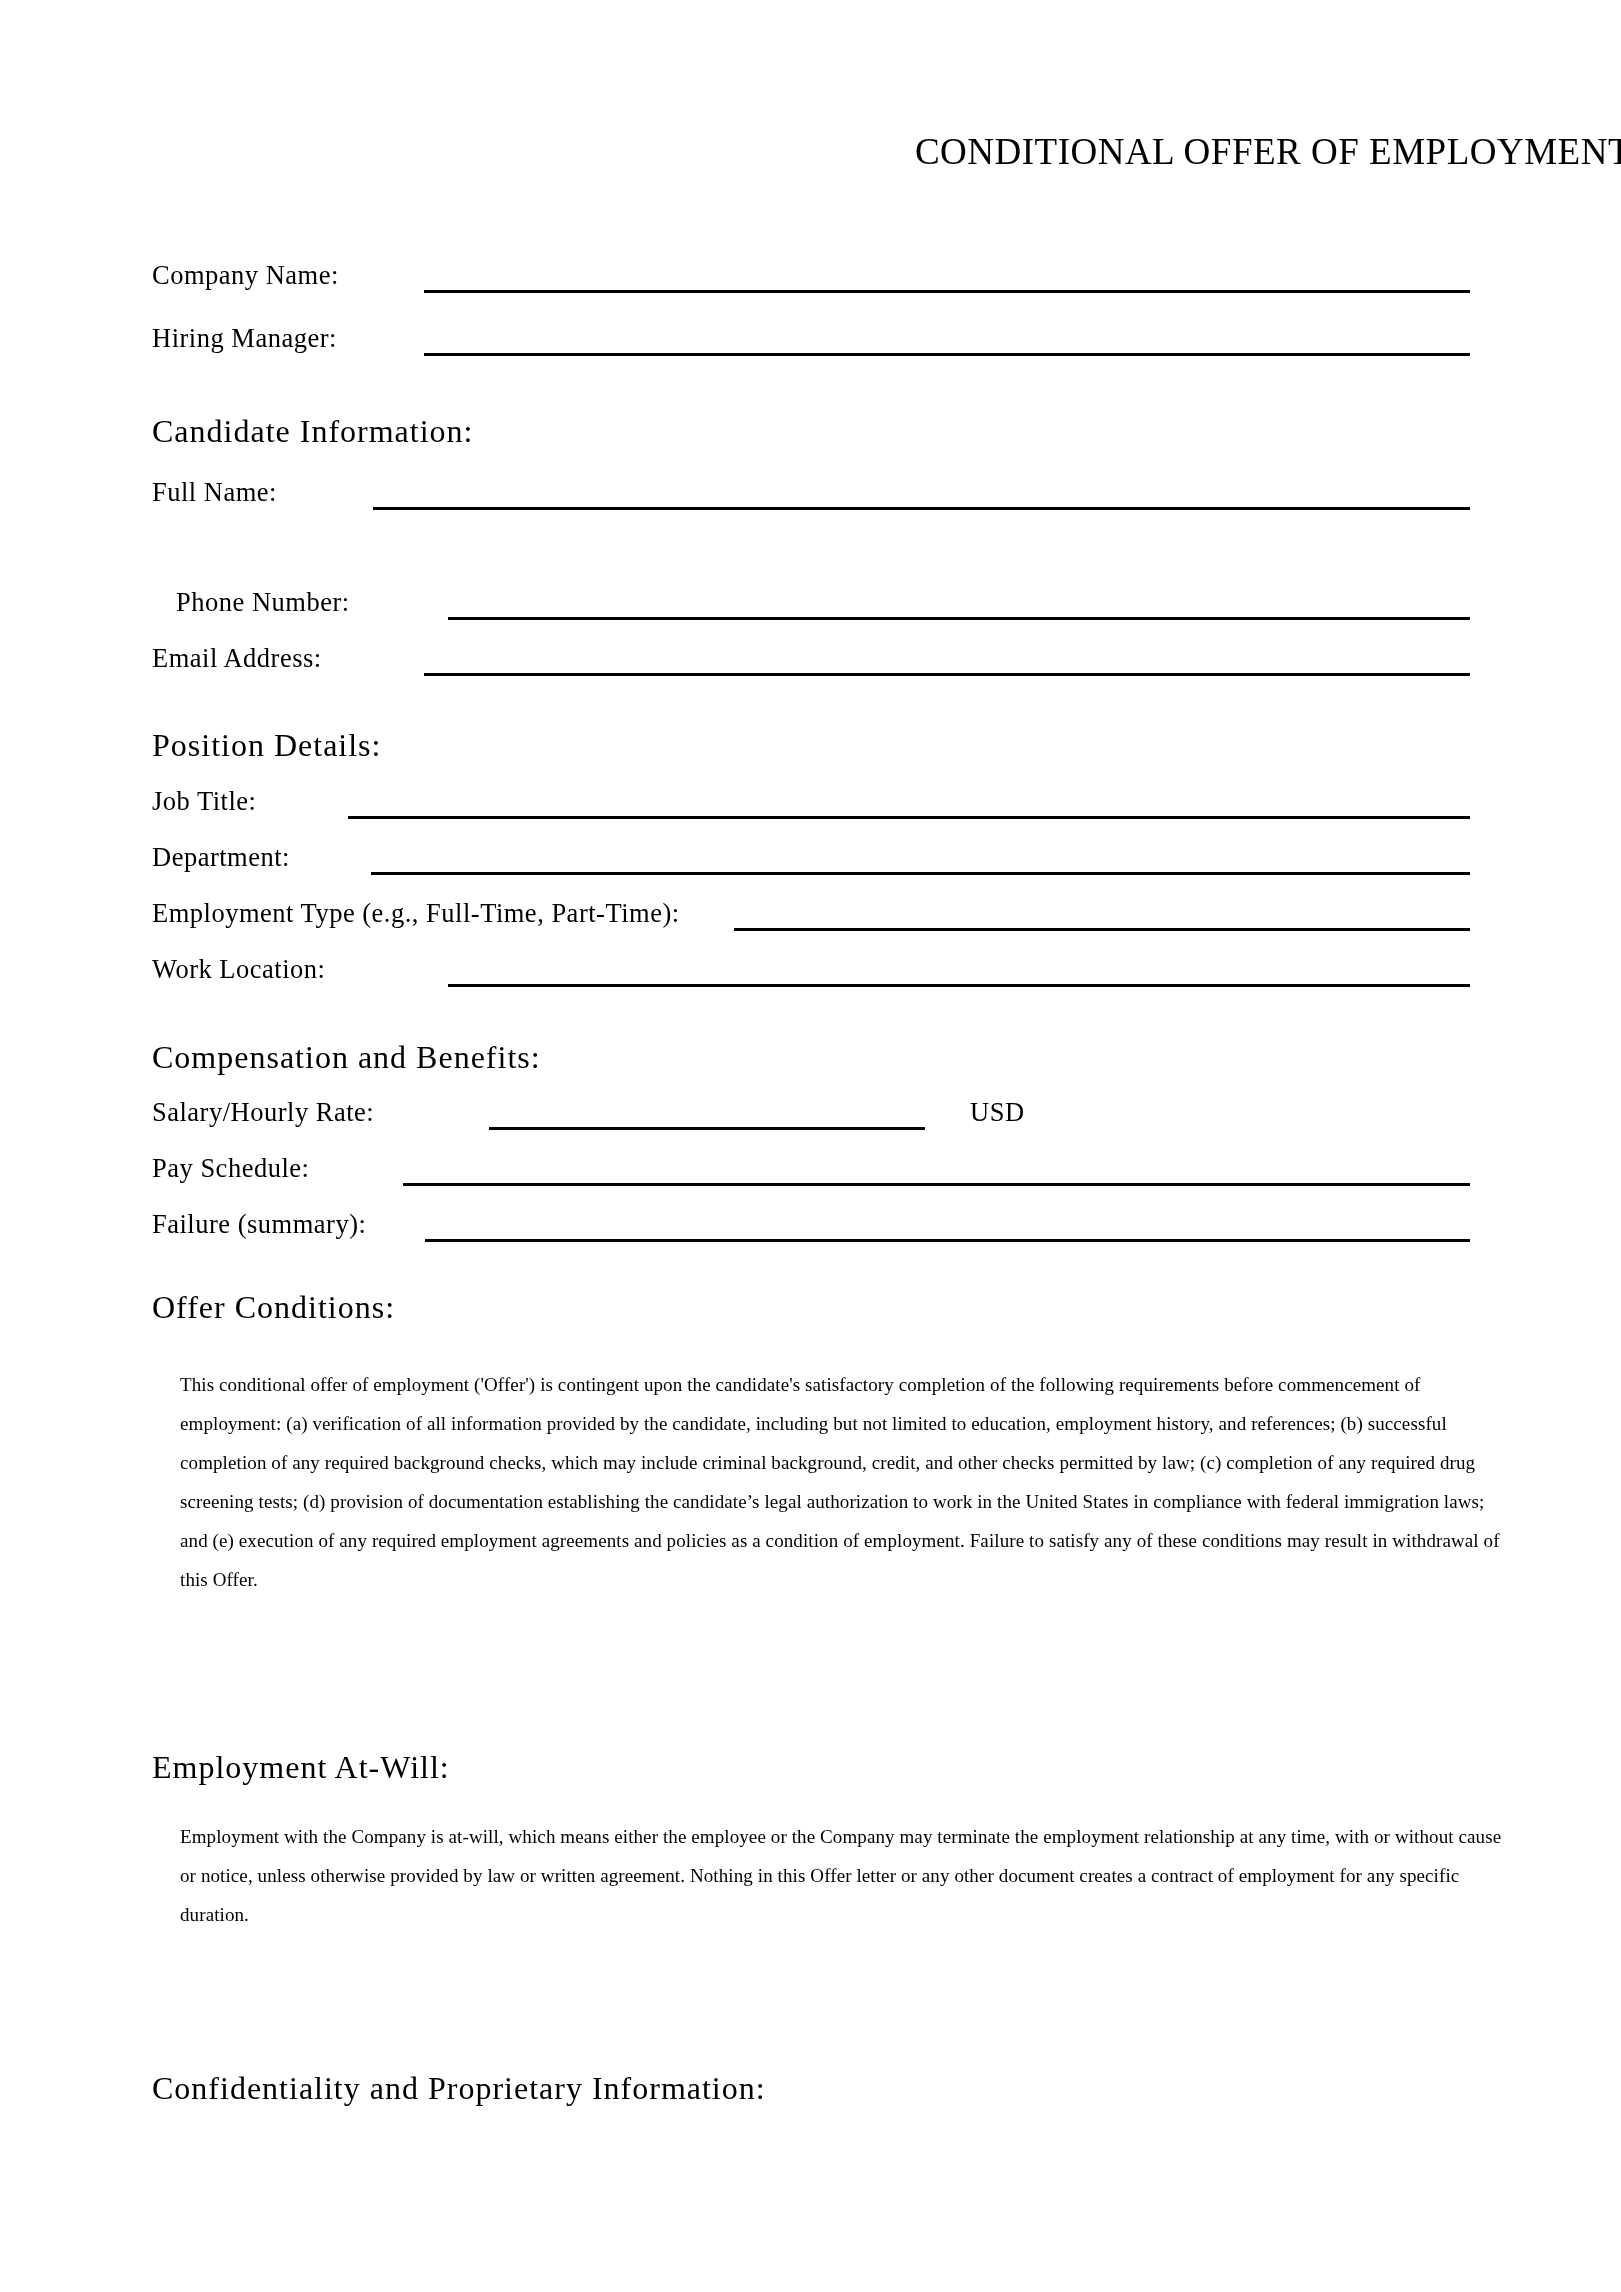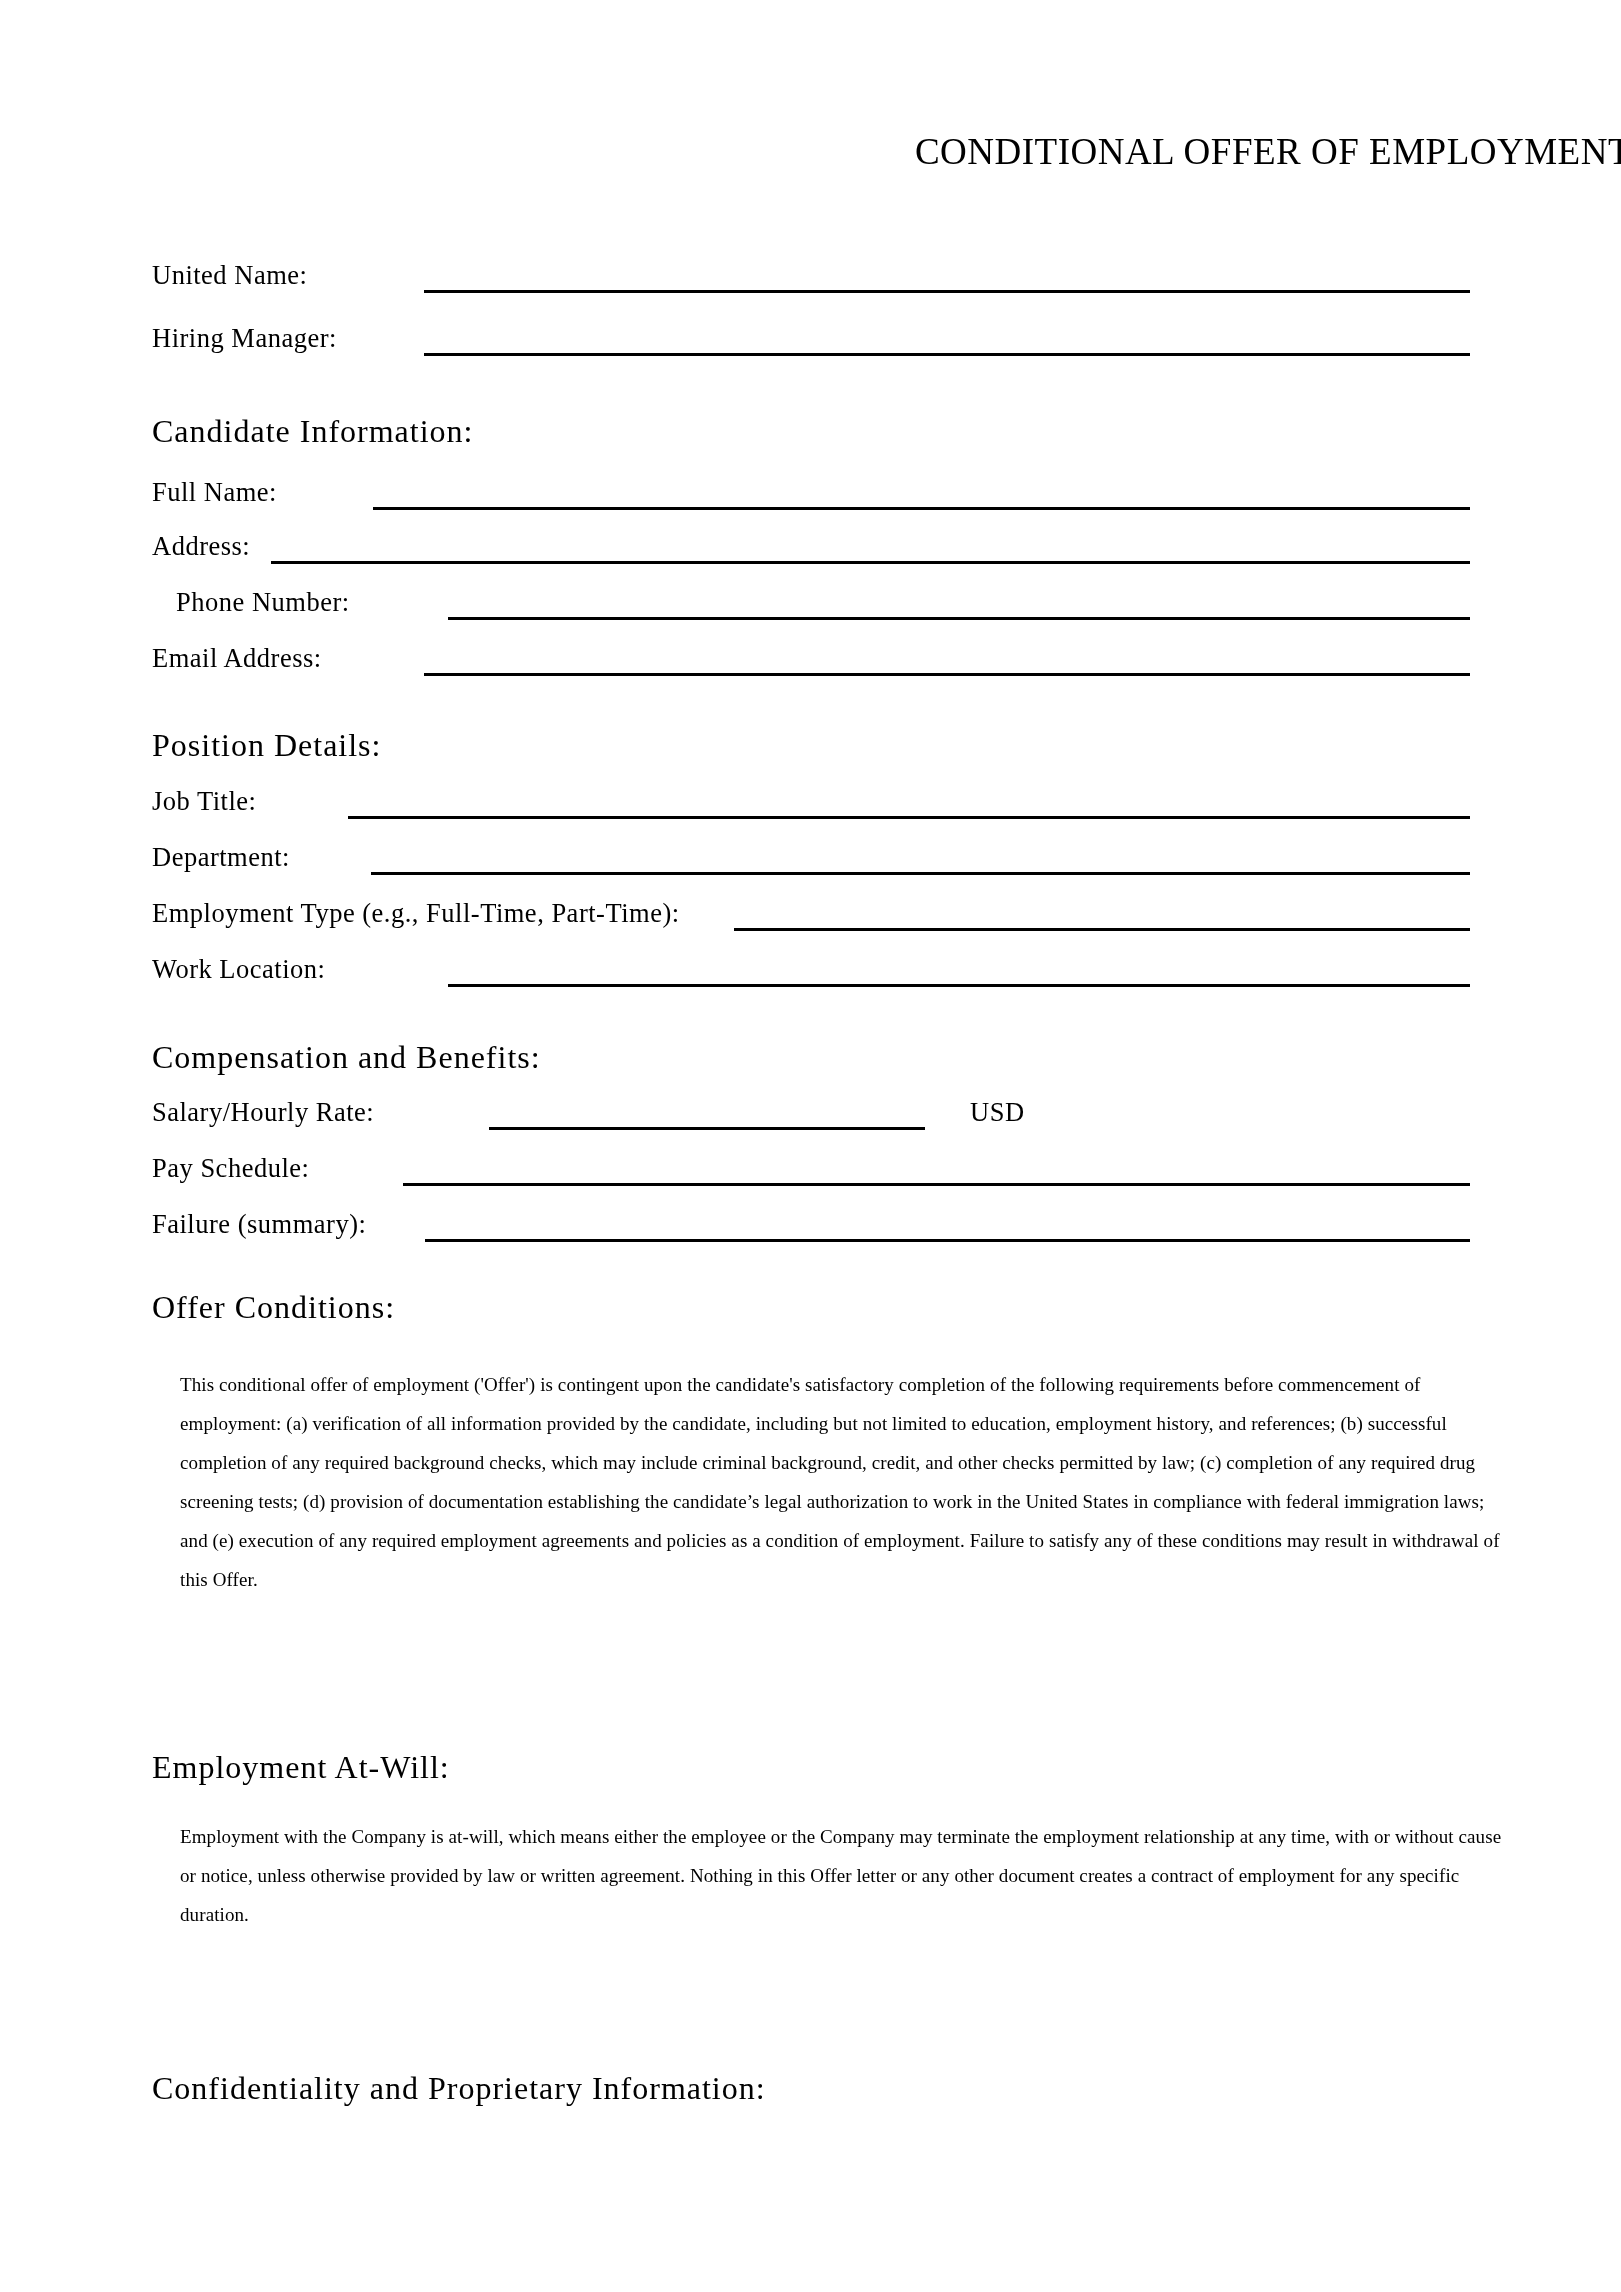--- a/index.html
+++ b/index.html
@@ -98,40 +98,36 @@
   .p-atwill{top:1805px;}
 </style>
 </head>
 <body>
 
 <div class="page">
 
   <h1 class="doc-title">CONDITIONAL OFFER OF EMPLOYMENT</h1>
 
   <div class="row r-company">
-    <span class="label">United Name:</span>
+    <span class="label">Company Name:</span>
     <span class="line"></span>
   </div>
 
   <div class="row r-hiring">
     <span class="label">Hiring Manager:</span>
     <span class="line"></span>
   </div>
 
   <h2 class="heading h-candidate">Candidate Information:</h2>
 
   <div class="row r-fullname">
     <span class="label">Full Name:</span>
     <span class="line"></span>
   </div>
 
-  <div class="row r-address">
-    <span class="label">Address:</span>
-    <span class="line"></span>
-  </div>
 
   <div class="row r-phone">
     <span class="label">Phone Number:</span>
     <span class="line"></span>
   </div>
 
   <div class="row r-email">
     <span class="label">Email Address:</span>
     <span class="line"></span>
   </div>

